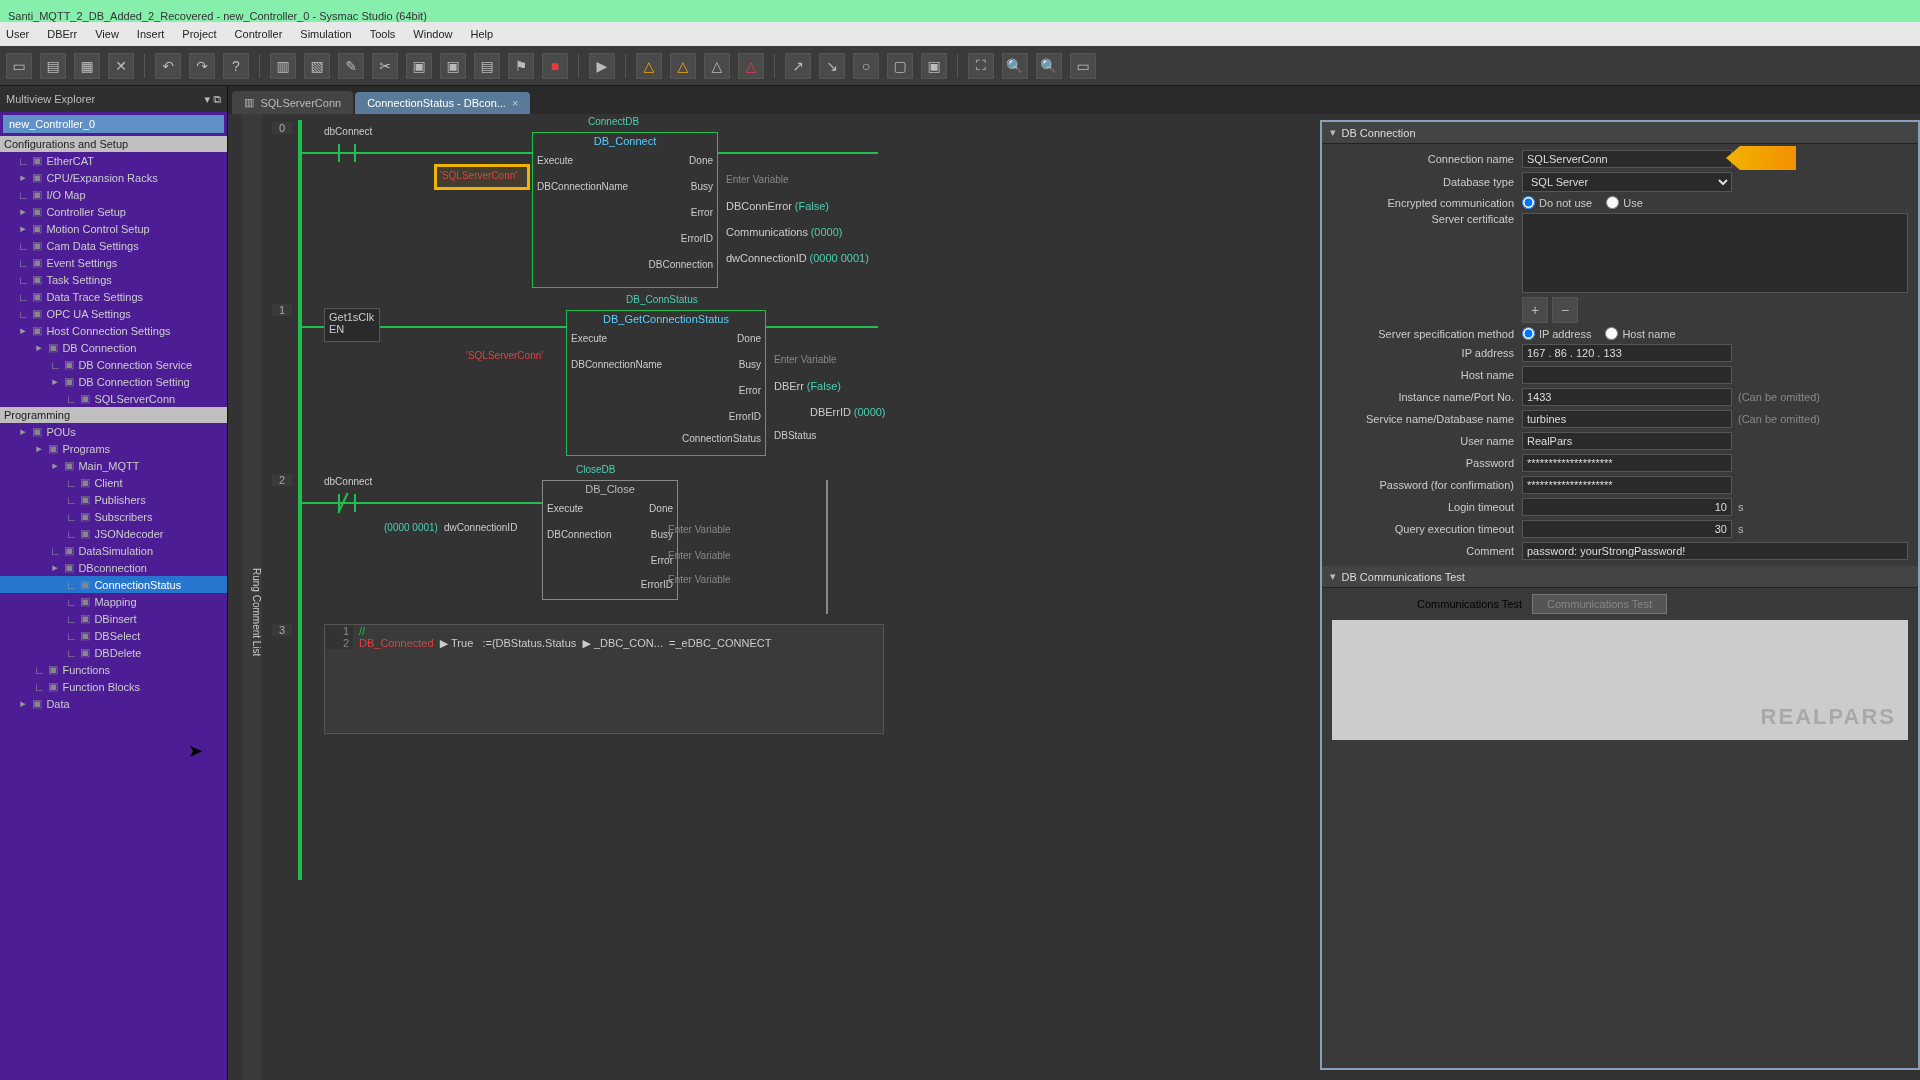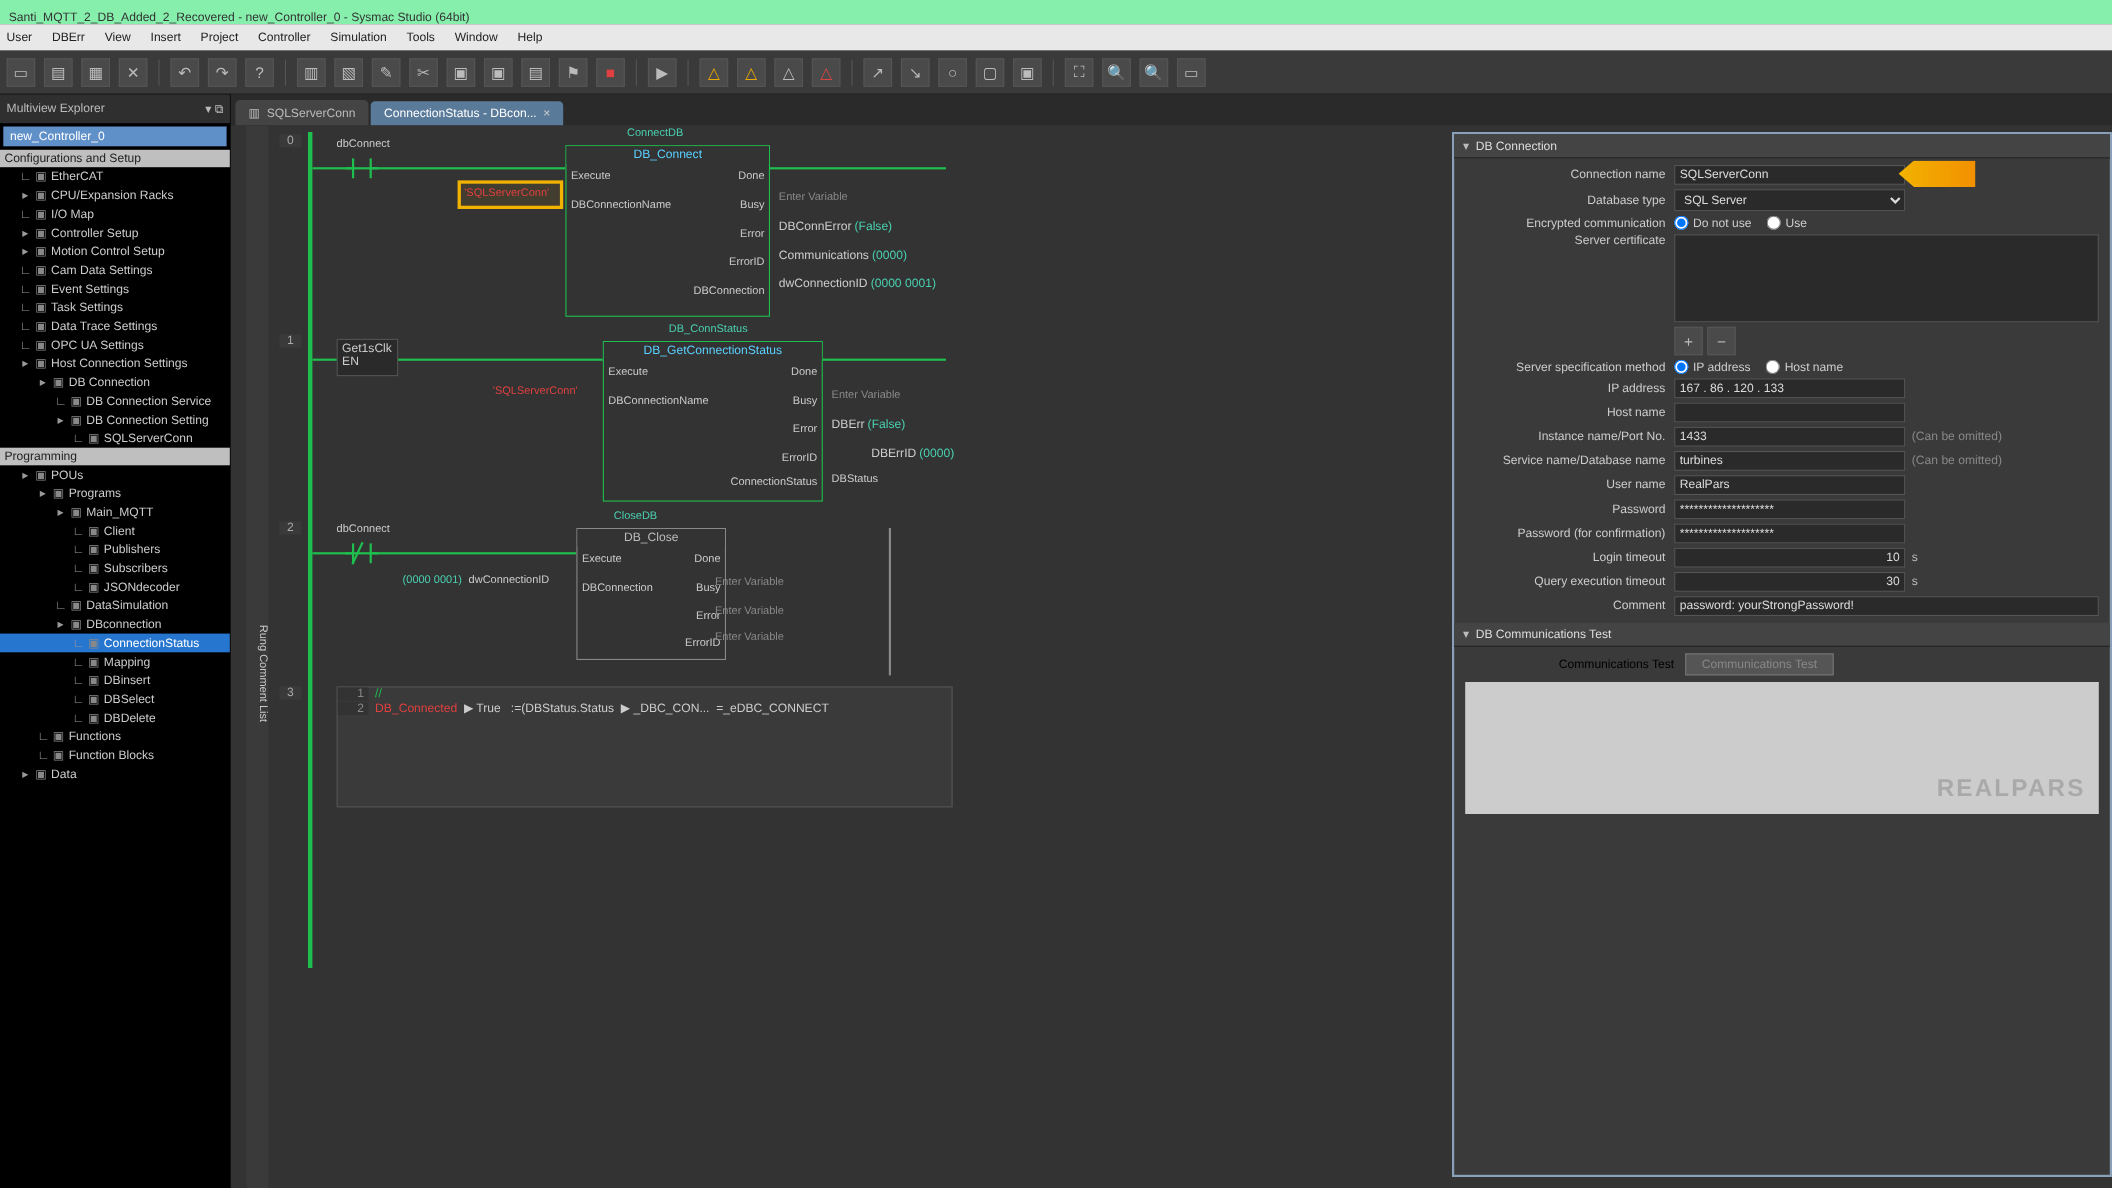--- a/index.html
+++ b/index.html
@@ -14,21 +14,21 @@
 
 
 .toolbar { background:#3a3a3a; height:40px; display:flex; align-items:center; padding:0 6px; gap:8px; border-bottom:1px solid #1a1a1a; }
 .tbtn { width:26px; height:26px; background:#4a4a4a; border:1px solid #555; display:flex; align-items:center; justify-content:center; color:#bbb; font-size:14px; }
 .tsep { width:1px; height:24px; background:#555; margin:0 2px;}
 
 
 .main { display:flex; height:calc(1080px - 86px); }
 
 
-.explorer { width:210px; background:#000000; border-right:1px solid #111; display:flex; flex-direction:column; }
+.explorer { width:228px; background:#4c1d95; border-right:1px solid #111; display:flex; flex-direction:column; }
 .exp-head { background:#2f2f2f; color:#bbb; height:26px; display:flex; align-items:center; padding:0 6px; justify-content:space-between;}
 .ctrl-name { background:#6090c8; color:#fff; padding:3px 6px; margin:3px; }
 .tree { flex:1; overflow:auto; color:#ccc; }
 .tnode { display:flex; align-items:center; gap:4px; padding:2px 4px; white-space:nowrap; }
 .tnode .tw { display:inline-block; width:10px; text-align:center; color:#999;}
 .tnode.sec { background:#bfbfbf; color:#222; font-weight:normal; }
 .tnode.sel { background:#2676d0; color:#fff; }
 .ind1{padding-left:18px;} .ind2{padding-left:34px;} .ind3{padding-left:50px;} .ind4{padding-left:66px;}
 
 

